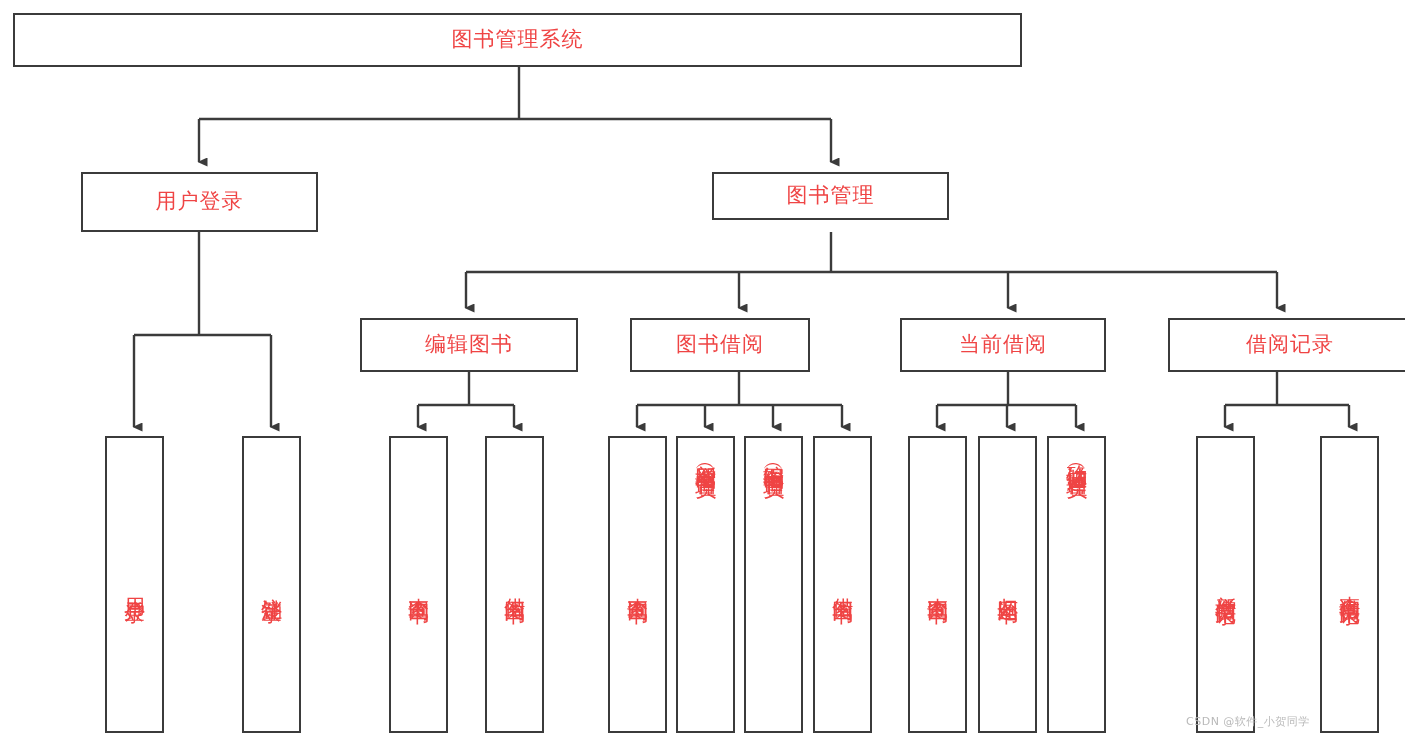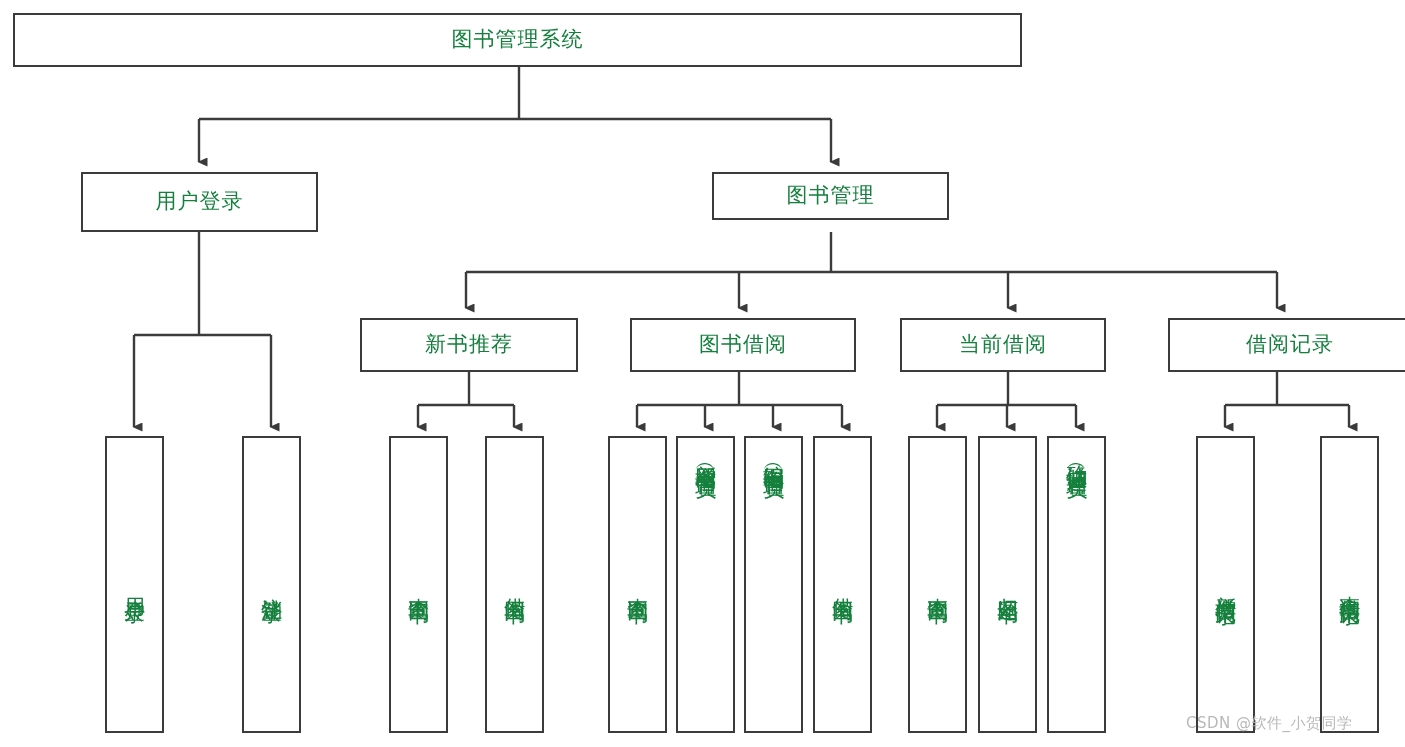--- a/index.html
+++ b/index.html
@@ -26,21 +26,21 @@
     pointer-events: none;
   }
   .node {
     position: absolute;
     box-sizing: border-box;
     border: 2px solid #3b3b3b;
     background: #ffffff;
     display: flex;
     align-items: center;
     justify-content: center;
-    color: #15803d;
+    color: #ef4444;
   }
   .node.horiz {
     font-size: 21px;
     line-height: 1.2;
     letter-spacing: 1px;
   }
   .node.vert {
     align-items: flex-start;
     justify-content: center;
     padding-top: 10px;
@@ -54,21 +54,21 @@
     white-space: nowrap;
   }
   .node.vert.centered {
     align-items: center;
     padding-top: 0;
   }
   .watermark {
     position: absolute;
     left: 1186px;
     top: 714px;
-    font-size: 15px;
+    font-size: 11px;
     color: #b9b9b9;
     white-space: nowrap;
     letter-spacing: 0.5px;
   }
 </style>
 </head>
 <body>
 
 <div id="canvas">
 
@@ -127,23 +127,23 @@
   </div>
 
   <div class="node horiz" style="left:81px; top:172px; width:237px; height:60px;">
     <span>用户登录</span>
   </div>
   <div class="node horiz" style="left:712px; top:172px; width:237px; height:48px;">
     <span>图书管理</span>
   </div>
 
   <div class="node horiz" style="left:360px; top:318px; width:218px; height:54px;">
-    <span>新书推荐</span>
+    <span>编辑图书</span>
   </div>
-  <div class="node horiz" style="left:630px; top:318px; width:226px; height:54px;">
+  <div class="node horiz" style="left:630px; top:318px; width:180px; height:54px;">
     <span>图书借阅</span>
   </div>
   <div class="node horiz" style="left:900px; top:318px; width:206px; height:54px;">
     <span>当前借阅</span>
   </div>
   <div class="node horiz" style="left:1168px; top:318px; width:244px; height:54px;">
     <span>借阅记录</span>
   </div>
 
   <div class="node vert centered" style="left:105px; top:436px; width:59px; height:297px;">

